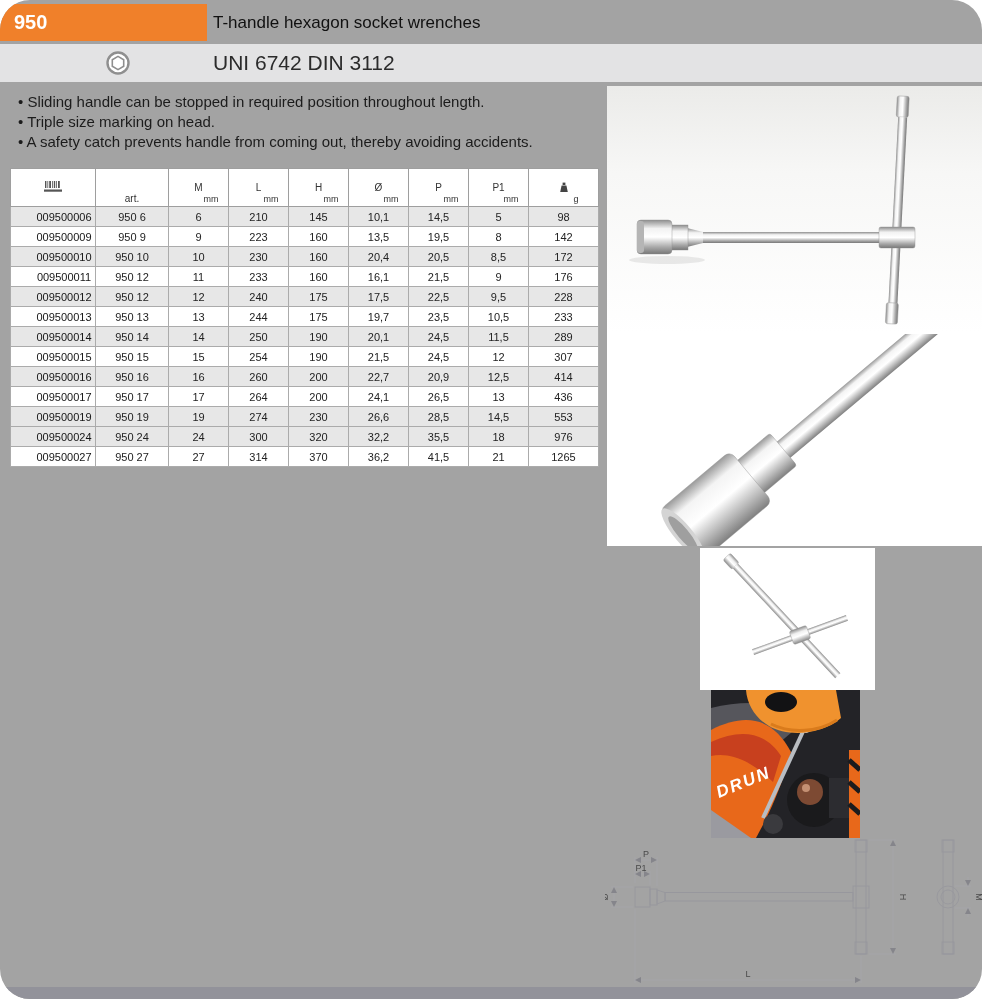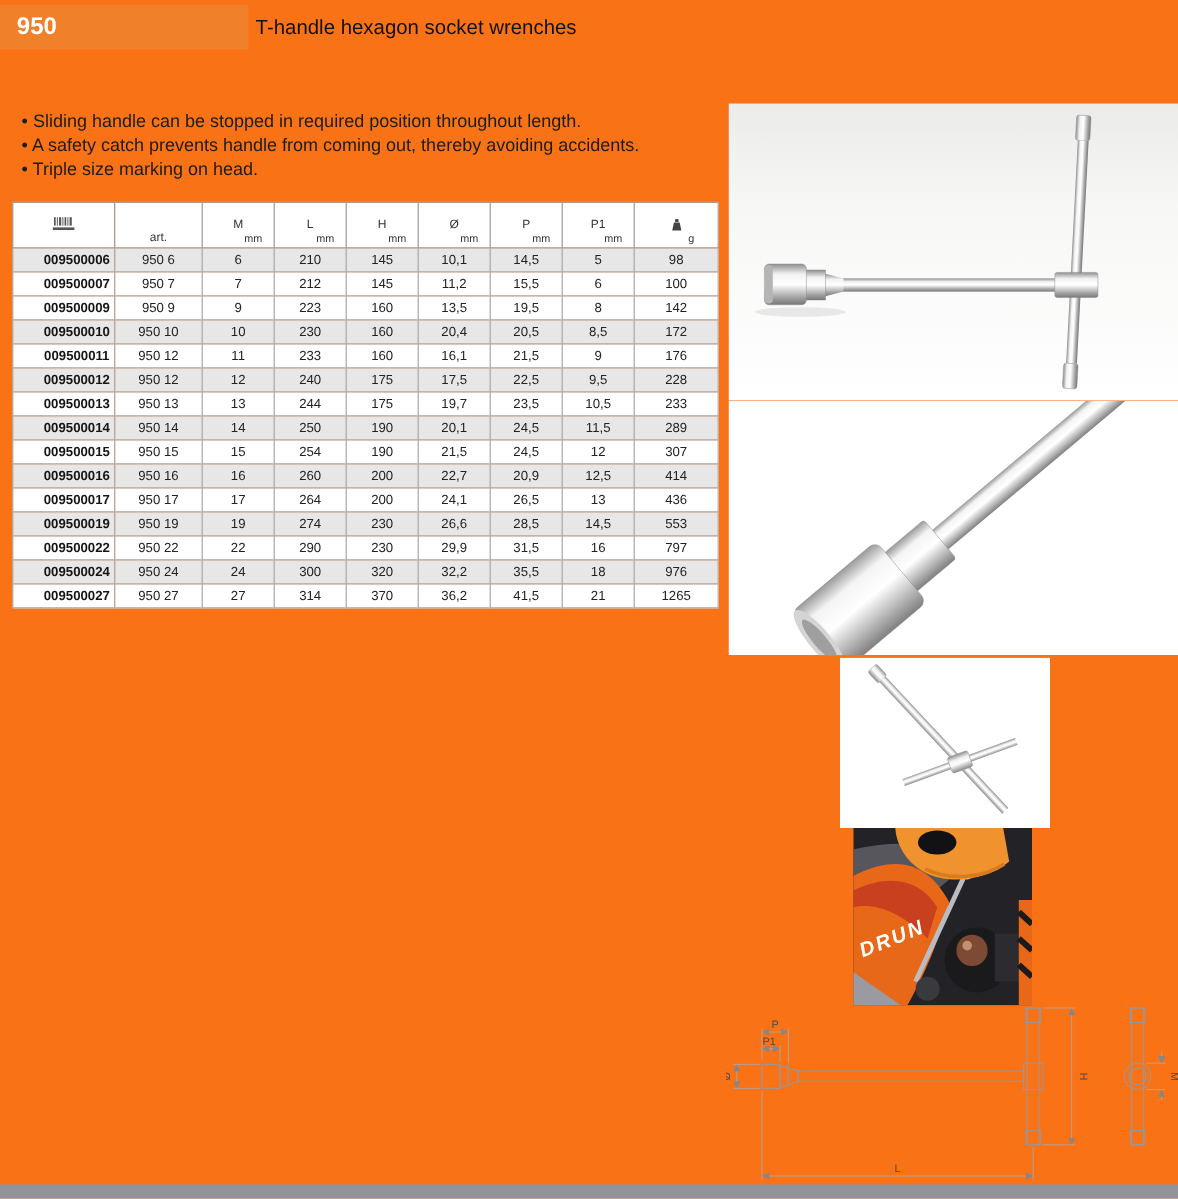--- a/index.html
+++ b/index.html
@@ -1,18 +1,18 @@
 <!DOCTYPE html>
 <html><head>
 <meta charset="utf-8">
 <style>
   html,body { margin:0; padding:0; background:#fff; }
   #page {
-    position:relative; width:982px; height:999px; background:#f97316;
-    font-family:"Liberation Sans", sans-serif; overflow:hidden;
+    position:relative; width:982px; height:999px; background:#a3a3a3;
+    font-family:"Liberation Sans", sans-serif; overflow:hidden;border-radius:30px;
     --accent:#F0802A; --band:#E3E3E4; --rowalt:#E7E7E7; --footer:#92929A;
   }
   
   .header-code {
     position:absolute; left:0; top:4px; width:207px; height:37px;
     background:var(--accent); color:#fff; font-weight:bold; font-size:20px;
     line-height:37px; padding-left:14px; box-sizing:border-box;
   }
   .header-title {
     position:absolute; left:213px; top:4px; height:37px; line-height:37px;
@@ -32,44 +32,51 @@
     height:33px; border:1px solid #9e9e9e; background:#fff; font-weight:normal;
     font-size:10px; color:#333; padding:2px 0; vertical-align:middle;
   }
   .th-stack { display:flex; flex-direction:column; justify-content:flex-end; align-items:center; height:100%; gap:1px; }
   .th-stack .unit { font-size:9px; color:#333;padding-left:25px; }
   .spec-table td {
     height:19px; border:1px solid #ababab; text-align:center; font-size:11px;
     color:#222; padding:0; background:#fff;
   }
   .spec-table tr.alt td { background:var(--rowalt); }
-  .spec-table td.code { font-weight:bold; color:#151515;padding-left:22px; }
+  .spec-table td.code { font-weight:normal; color:#151515;padding-left:22px; }
   
   .photo { position:absolute; overflow:hidden; }
   #photo-wrench-full { left:607px; top:86px;  width:375px; height:248px; }
   #photo-socket-closeup { left:607px; top:334px; width:375px; height:212px; }
   #photo-wrench-small { left:700px; top:548px; width:175px; height:142px; }
   #photo-action { left:711px; top:690px; width:149px; height:148px; }
   #tech-drawing { position:absolute; left:605px; top:833px; width:377px; height:152px; }
   
   .footer-bar { position:absolute; left:0; top:987px; width:982px; height:12px; background:var(--footer); }
 </style>
 </head>
 <body>
 
 <div id="page" style="--accent: #F0802A; --band: #E3E3E4; --rowalt: #E7E7E7; --footer: #92929A;">
 
   <div class="header-code">950</div>
   <div class="header-title">T-handle hexagon socket wrenches</div>
 
+  <div class="std-band">
+    <svg class="hex-icon" viewBox="0 0 26 26">
+      <circle cx="13" cy="13" r="10.5" fill="#ffffff" stroke="#8f8f8f" stroke-width="2.4"></circle>
+      <polygon points="13,6.4 18.7,9.7 18.7,16.3 13,19.6 7.3,16.3 7.3,9.7" fill="none" stroke="#8f8f8f" stroke-width="1.6"></polygon>
+    </svg>
+    <div class="std-text">UNI 6742 DIN 3112</div>
+  </div>
 
   <ul class="features">
       <li>Sliding handle can be stopped in required position throughout length.</li>
+      <li>Triple size marking on head.</li>
       <li>A safety catch prevents handle from coming out, thereby avoiding accidents.</li>
-      <li>Triple size marking on head.</li>
     </ul>
 
   <table class="spec-table">
     <colgroup>
       <col style="width:85px">
         <col style="width:73px">
         <col style="width:60px">
       <col style="width:60px">
         <col style="width:60px">
         <col style="width:60px">
@@ -151,31 +158,20 @@
           <td>950 6</td>
           <td>6</td>
           <td>210</td>
           <td>145</td>
           <td>10,1</td>
           <td>14,5</td>
           <td>5</td>
           <td>98</td>
         </tr>
         <tr>
-          <td class="code">009500007</td>
-          <td>950 7</td>
-          <td>7</td>
-          <td>212</td>
-          <td>145</td>
-          <td>11,2</td>
-          <td>15,5</td>
-          <td>6</td>
-          <td>100</td>
-        </tr>
-        <tr>
           <td class="code">009500009</td>
           <td>950 9</td>
           <td>9</td>
           <td>223</td>
           <td>160</td>
           <td>13,5</td>
           <td>19,5</td>
           <td>8</td>
           <td>142</td>
         </tr>
@@ -270,31 +266,20 @@
         <tr class="alt">
           <td class="code">009500019</td>
           <td>950 19</td>
           <td>19</td>
           <td>274</td>
           <td>230</td>
           <td>26,6</td>
           <td>28,5</td>
           <td>14,5</td>
           <td>553</td>
-        </tr>
-        <tr>
-          <td class="code">009500022</td>
-          <td>950 22</td>
-          <td>22</td>
-          <td>290</td>
-          <td>230</td>
-          <td>29,9</td>
-          <td>31,5</td>
-          <td>16</td>
-          <td>797</td>
         </tr>
         <tr class="alt">
           <td class="code">009500024</td>
           <td>950 24</td>
           <td>24</td>
           <td>300</td>
           <td>320</td>
           <td>32,2</td>
           <td>35,5</td>
           <td>18</td>

